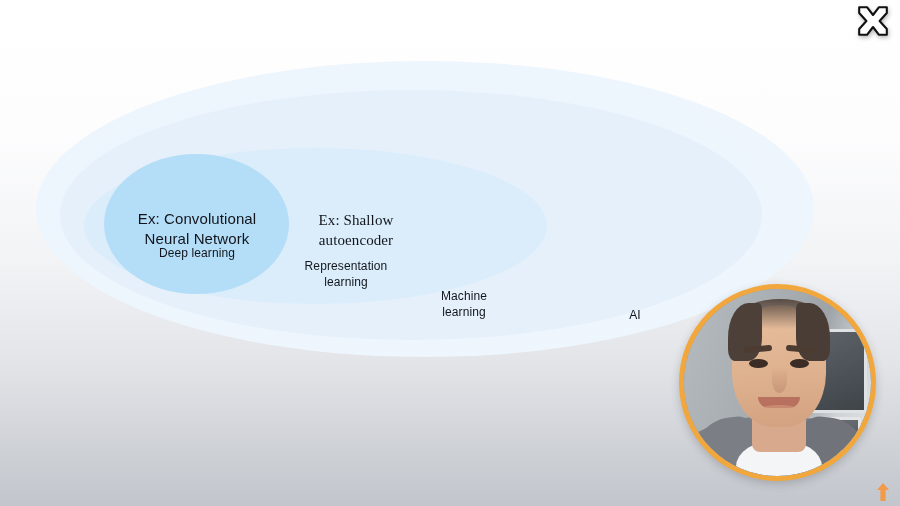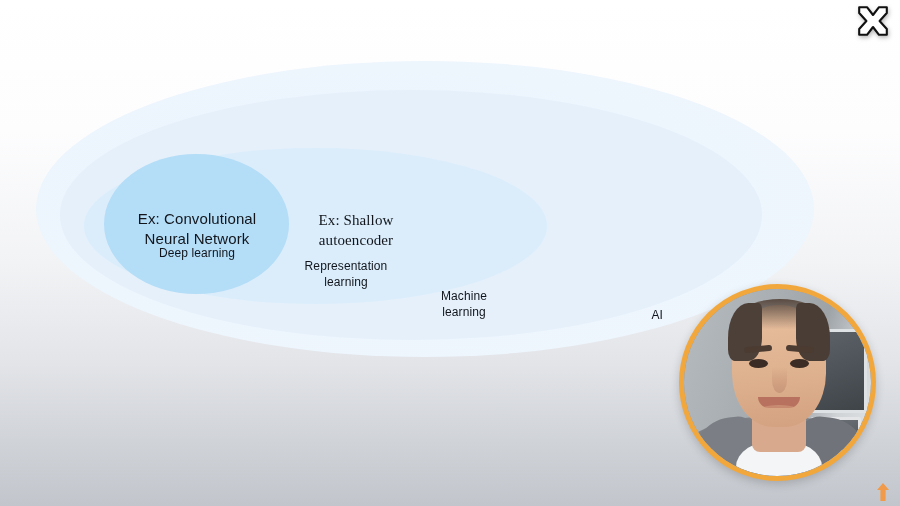--- a/index.html
+++ b/index.html
@@ -41,21 +41,21 @@
   .ex{font-size:15px;margin-top:20px;}
   .name{font-size:12px;}
 
   #ex-dl   {left:104px;top:189px;width:186px;}
   #nm-dl   {left:104px;top:246px;width:186px;}
   #ex-rep  {left:276px;top:191px;width:160px;font-family:Liberation Serif, serif;}
   #nm-rep  {left:272px;top:259px;width:148px;}
   #ex-ml   {left:437px;top:191px;width:186px;}
   #nm-ml   {left:412px;top:276px;width:104px;margin-top:13px;}
   #ex-ai   {left:626px;top:191px;width:180px;}
-  #nm-ai   {left:607px;top:308px;width:56px;text-align:right;}
+  #nm-ai   {left:607px;top:308px;width:56px;}
 
   
   #logo{
     position:absolute;left:856px;top:4px;width:34px;height:34px;
     filter:drop-shadow(1px 2px 2px rgba(0,0,0,.28));
   }
 
   
   #cam{
     position:absolute;left:679px;top:284px;width:187px;height:187px;

